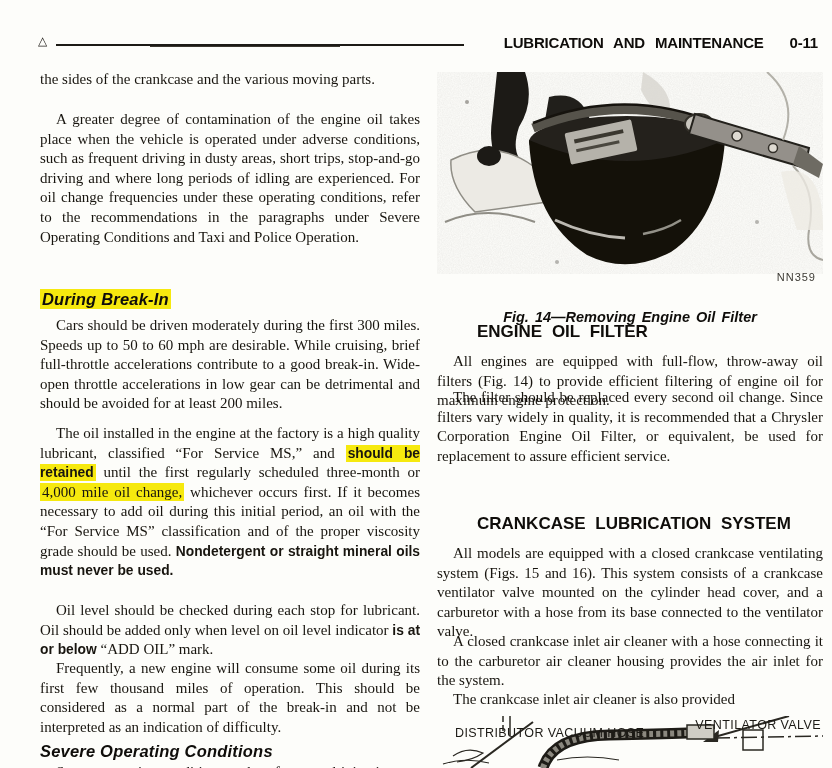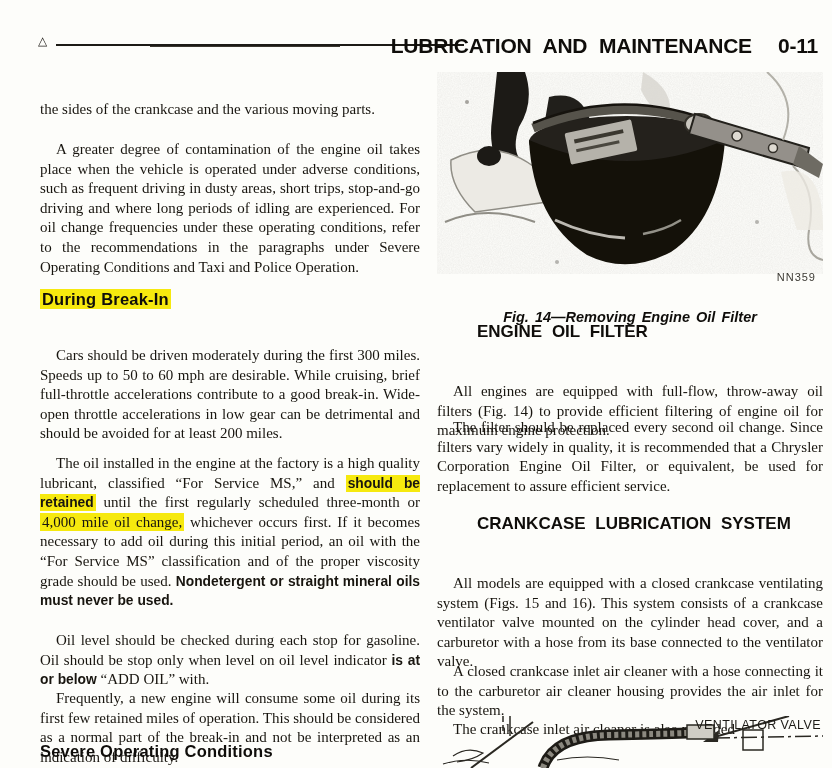--- a/index.html
+++ b/index.html
@@ -7,37 +7,36 @@
     width:832px;height:768px;position:relative;overflow:hidden;
     background:#fdfdfa;color:#18150f;
     font-family:"Liberation Serif", serif;
   }
   
   .hdr-triangle{position:absolute;left:38px;top:34px;font-size:12px;color:#2a2722;}
   .hdr-rule{position:absolute;left:56px;top:44px;width:408px;height:2px;background:#1c1a15;}
   .hdr-rule2{position:absolute;left:150px;top:46px;width:190px;height:1px;background:#3a372f;}
   .hdr-title{
     position:absolute;right:14px;top:34px;text-align:right;
-    font-family:"Liberation Sans",sans-serif;font-weight:700;font-size:21px;
+    font-family:"Liberation Sans",sans-serif;font-weight:700;font-size:15px;
     letter-spacing:-0.2px;word-spacing:6px;color:#0f0d0a;white-space:nowrap;
   }
   .hdr-title .pageno{margin-left:26px;}
   
   .colL{position:absolute;left:40px;width:380px;}
   .colR{position:absolute;left:437px;width:386px;}
   .body-text{
     font-size:15px;line-height:19.6px;text-align:justify;
     color:#18150f;
-    margin-top:30px;
   }
   .indent{text-indent:16px;}
   .b{font-family:"Liberation Sans",sans-serif;font-weight:700;font-size:13.8px;}
   mark{background:#f6e90e;color:inherit;padding:1px 2px;}
   .h-italic{
-    font-family:"Liberation Sans",sans-serif;font-weight:700;
+    font-family:"Liberation Sans",sans-serif;font-weight:700;font-style:italic;
     font-size:16.5px;letter-spacing:0.2px;color:#0f0d0a;
   }
   .h-caps{
     font-family:"Liberation Sans",sans-serif;font-weight:700;
     font-size:17px;word-spacing:5px;letter-spacing:0px;color:#0f0d0a;white-space:nowrap;margin-left:40px;
   }
   .caption{
     font-family:"Liberation Sans",sans-serif;font-weight:700;font-style:italic;
     font-size:14.5px;text-align:center;word-spacing:2px;color:#0f0d0a;
   }
@@ -69,24 +68,24 @@
   <span class="h-italic"><mark>During Break-In</mark></span>
 </div>
 
 <div class="colL body-text indent" style="top:316px;">Cars should be driven moderately during the first 300 miles. Speeds up to 50 to 60 mph are desirable. While cruising, brief full-throttle accelerations contribute to a good break-in. Wide-open throttle accelerations in low gear can be detrimental and should be avoided for at least 200 miles.</div>
 
 <div class="colL body-text indent" style="top:424px;">
   <span>The oil installed in the engine at the factory is a high quality lubricant, classified “For Service MS,” and </span><mark class="b">should be retained</mark><span> until the first regularly scheduled three-month or </span><mark>4,000 mile oil change,</mark><span> whichever occurs first. If it becomes necessary to add oil during this initial period, an oil with the “For Service MS” classification and of the proper viscosity grade should be used. </span><span class="b">Nondetergent or straight mineral oils must never be used.</span>
 </div>
 
 <div class="colL body-text indent" style="top:601px;">
-  <span>Oil level should be checked during each stop for gasoline. Oil should be stop only when level on oil level indicator </span><span class="b">is at or below</span><span> “ADD OIL” with.</span>
+  <span>Oil level should be checked during each stop for lubricant. Oil should be added only when level on oil level indicator </span><span class="b">is at or below</span><span> “ADD OIL” mark.</span>
 </div>
 
-<div class="colL body-text indent" style="top:659px;">Frequently, a new engine will consume some oil during its first few retained miles of operation. This should be considered as a normal part of the break-in and not be interpreted as an indication of difficulty.</div>
+<div class="colL body-text indent" style="top:659px;">Frequently, a new engine will consume some oil during its first few thousand miles of operation. This should be considered as a normal part of the break-in and not be interpreted as an indication of difficulty.</div>
 
 <div class="colL h-italic" style="top:742px;">Severe Operating Conditions</div>
 
 <div class="colL body-text indent clipped-line" style="top:763px;">Severe operating conditions such as frequent driving in</div>
 
 <div class="colR" style="top:72px;height:202px;">
   <svg width="386" height="202" viewBox="0 0 386 202" xmlns="http://www.w3.org/2000/svg">
     <defs>
       <filter id="grain">
           <feTurbulence type="fractalNoise" baseFrequency="0.9" numOctaves="2" result="n"></feTurbulence>
@@ -165,14 +164,15 @@
 
     <rect x="250" y="9" width="27" height="14" fill="#cfcdc5" stroke="#2a2822" stroke-width="1.5"></rect>
 
     <path d="M277,22 L386,20" fill="none" stroke="#2a2822" stroke-width="1.5" stroke-dasharray="16 4 3 4"></path>
     <rect x="306" y="14" width="20" height="20" fill="none" stroke="#2a2822" stroke-width="1.5"></rect>
 
     <path d="M16,40 Q30,30 46,37 Q36,44 20,46" fill="none" stroke="#2a2822" stroke-width="1.2"></path>
     <path d="M6,48 Q28,41 52,47" fill="none" stroke="#2a2822" stroke-width="1.2"></path>
     <path d="M120,44 Q150,38 182,44" fill="none" stroke="#2a2822" stroke-width="1.2"></path>
   </svg>
+  <span class="fig15-label" style="left:18px;top:10px;">DISTRIBUTOR VACUUM HOSE</span>
   <span class="fig15-label" style="right:2px;top:2px;">VENTILATOR VALVE</span>
 </div>
 
 </body></html>

